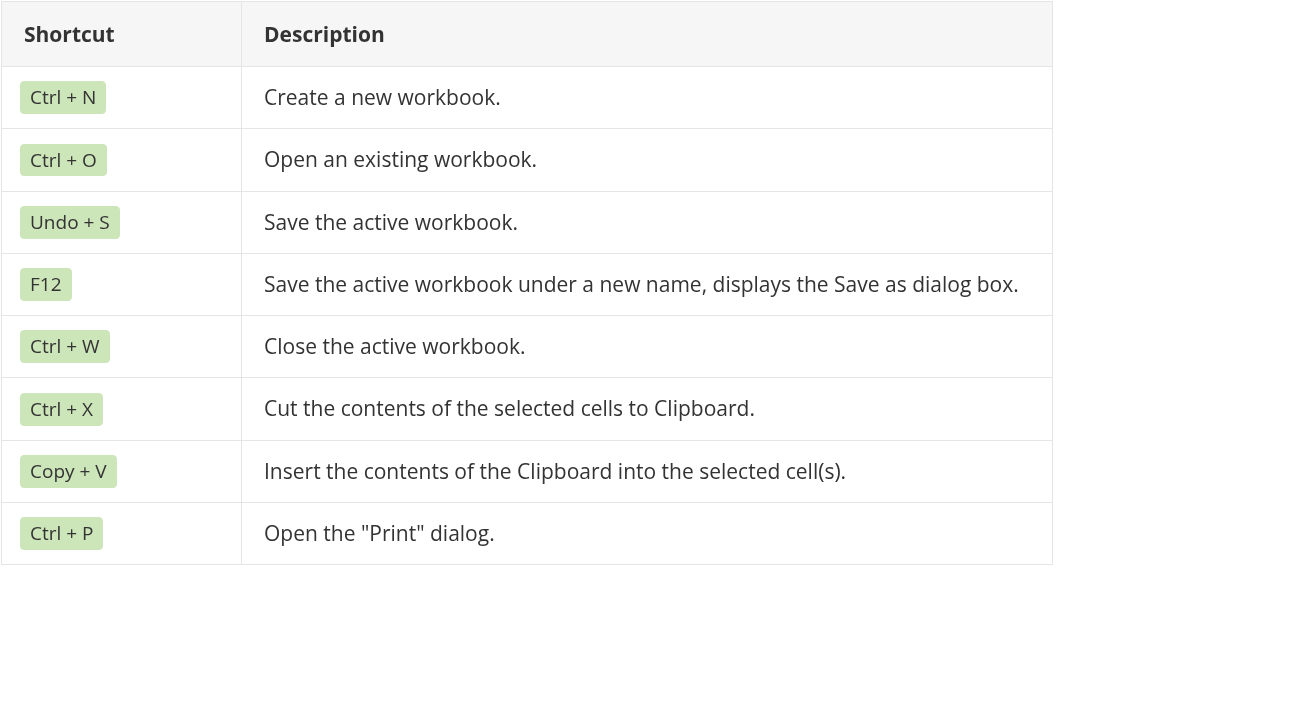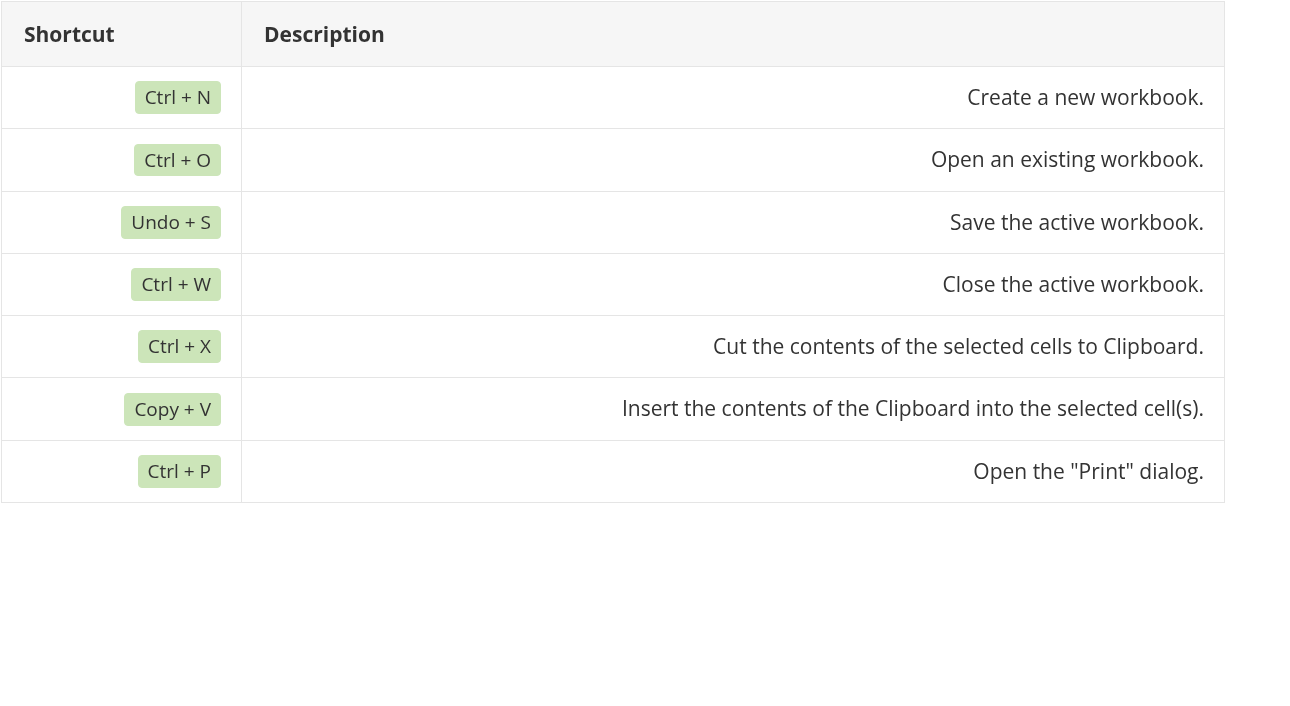--- a/index.html
+++ b/index.html
@@ -8,21 +8,21 @@
   body {
     margin: 0;
     padding: 0;
     font-family: "Segoe UI", "Open Sans", -apple-system, Helvetica, Arial, sans-serif;
     background: #ffffff;
     color: #333333;
     width: 1290px;
   }
   table {
     border-collapse: collapse;
-    width: 1224px;
+    width: 1052px;
     margin: 1px;
   }
   th, td {
     border: 1px solid #e5e5e5;
     text-align: left;
     vertical-align: middle;
   }
   thead th {
     background: #f6f6f6;
     font-weight: 700;
@@ -31,21 +31,20 @@
     color: #333;
   }
   th.col-shortcut {
     width: 240px;
   }
   tbody td {
     font-size: 21px;
     padding: 17px 20px 17px 22px;
     color: #333;
     line-height: 1.3;
-    text-align: right;
   }
   td.shortcut-cell {
     padding: 13px 20px 13px 18px;
   }
   .kbd {
     display: inline-block;
     background: #cce5b9;
     border: 1px solid #cce5b9;
     border-radius: 4px;
     padding: 4px 9px 4px 9px;
@@ -75,20 +74,24 @@
       </tr>
       <tr>
         <td class="shortcut-cell"><span class="kbd">Ctrl + O</span></td>
         <td><span class="desc-text"><span>Open an existing workbook.</span></span></td>
       </tr>
       <tr>
         <td class="shortcut-cell"><span class="kbd">Undo + S</span></td>
         <td><span class="desc-text"><span>Save the active workbook.</span></span></td>
       </tr>
       <tr>
+        <td class="shortcut-cell"><span class="kbd">F12</span></td>
+        <td><span class="desc-text"><span>Save the active workbook under a new name, displays the Save as dialog box.</span></span></td>
+      </tr>
+      <tr>
         <td class="shortcut-cell"><span class="kbd">Ctrl + W</span></td>
         <td><span class="desc-text"><span>Close the active workbook.</span></span></td>
       </tr>
       <tr>
         <td class="shortcut-cell"><span class="kbd">Ctrl + X</span></td>
         <td><span class="desc-text"><span>Cut the contents of the selected cells to Clipboard.</span></span></td>
       </tr>
       <tr>
         <td class="shortcut-cell"><span class="kbd">Copy + V</span></td>
         <td><span class="desc-text"><span>Insert the contents of the Clipboard into the selected cell(s).</span></span></td>

